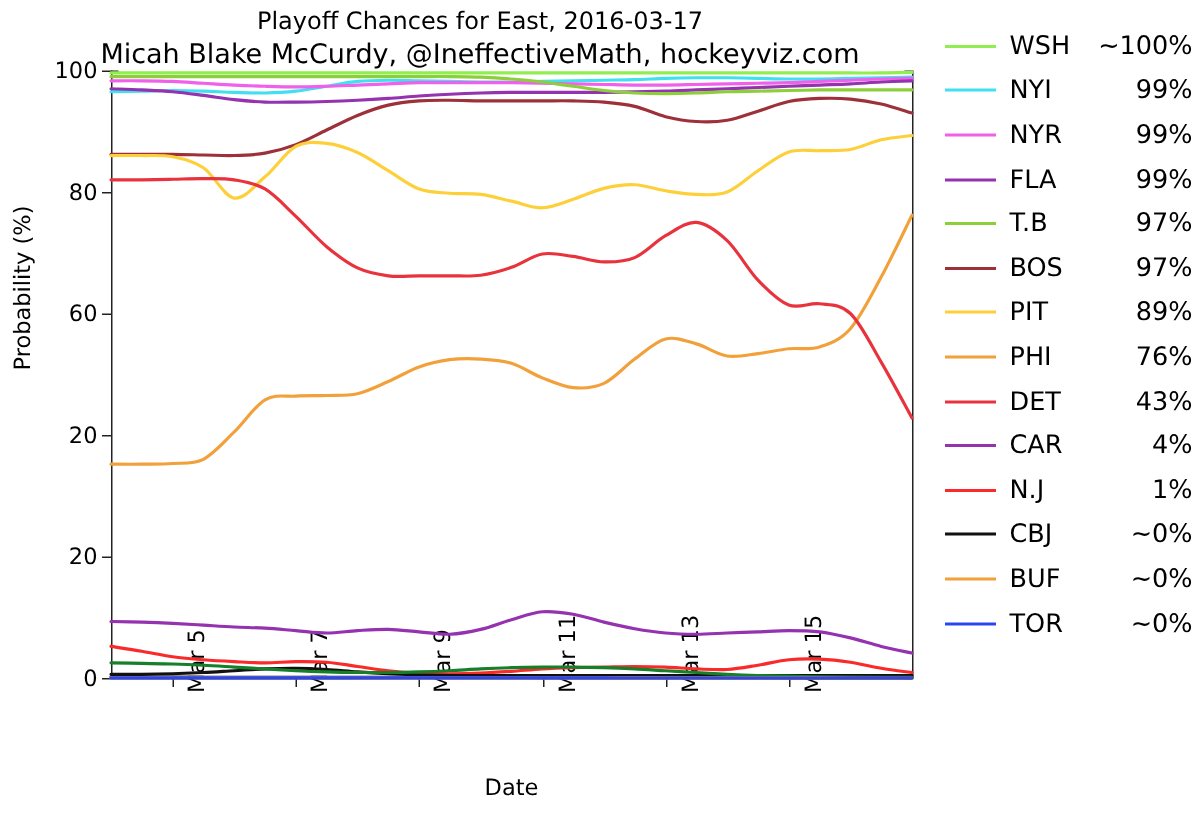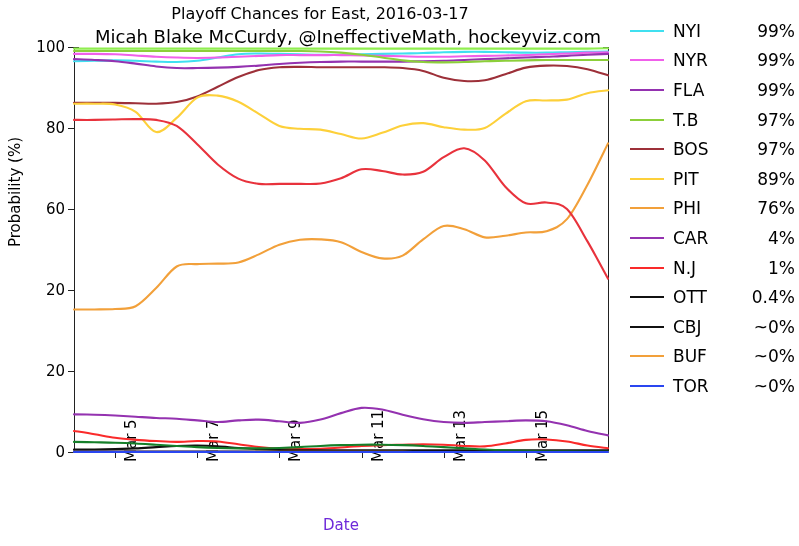--- a/index.html
+++ b/index.html
@@ -13,21 +13,21 @@
   }
   #root{position:absolute;left:0;top:0;width:799px;height:546px;}
 
   
   .title{
     position:absolute;left:0;top:4px;width:640px;
     text-align:center;font-size:16px;color:#000;white-space:nowrap;
   }
   .subtitle{
     position:absolute;left:0;top:26px;width:640px;
-    text-align:center;font-size:18px;color:#000;white-space:nowrap;margin-left:28px;
+    text-align:center;font-size:18px;color:#000;white-space:nowrap;
   }
 
   
   .plot{position:absolute;left:74px;top:47px;width:534px;height:405px;}
   .spine-left,.spine-right{
     position:absolute;top:0;width:0;height:405px;
     border-left:1.6px solid #222;
   }
   .spine-left{left:0;}
   .spine-right{left:534px;}
@@ -47,21 +47,21 @@
   .xtlabel{
     position:absolute;top:405px;font-size:15px;color:#000;white-space:nowrap;
     transform-origin:left top;transform:rotate(-90deg);
   }
   .ylabel{
     position:absolute;left:6px;top:247px;font-size:15px;color:#000;
     transform-origin:left top;transform:rotate(-90deg);white-space:nowrap;
   }
   .xlabel{
     position:absolute;left:74px;top:516px;width:534px;text-align:center;
-    font-size:15px;color:#6d28d9;
+    font-size:15px;color:#000000;
   }
 
   svg.lines{position:absolute;left:0;top:0;width:534px;height:405px;overflow:visible;}
   svg.lines path{fill:none;stroke-width:2.1;stroke-linecap:round;stroke-linejoin:round;}
 
   
   .legend{position:absolute;left:630px;top:16px;width:169px;}
   .lrow{
     height:29.6px;display:flex;align-items:center;
   }
@@ -144,20 +144,25 @@
         <path d="M0.00,402.57 C3.42,402.57 13.69,402.64 20.54,402.57 C27.38,402.50 34.23,402.37 41.08,402.17 C47.92,401.96 54.77,401.69 61.62,401.36 C68.46,401.02 75.31,400.54 82.15,400.14 C89.00,399.74 95.85,399.19 102.69,398.93 C109.54,398.66 116.38,398.45 123.23,398.52 C130.08,398.59 136.92,398.92 143.77,399.33 C150.62,399.74 157.46,400.48 164.31,400.95 C171.15,401.42 178.00,401.83 184.85,402.17 C191.69,402.50 198.54,402.77 205.38,402.98 C212.23,403.18 219.08,403.31 225.92,403.38 C232.77,403.45 239.62,403.38 246.46,403.38 C253.31,403.38 260.15,403.38 267.00,403.38 C273.85,403.38 280.69,403.38 287.54,403.38 C294.38,403.38 301.23,403.38 308.08,403.38 C314.92,403.38 321.77,403.38 328.62,403.38 C335.46,403.38 342.31,403.38 349.15,403.38 C356.00,403.38 362.85,403.38 369.69,403.38 C376.54,403.38 383.38,403.38 390.23,403.38 C397.08,403.38 403.92,403.38 410.77,403.38 C417.62,403.38 424.46,403.38 431.31,403.38 C438.15,403.38 445.00,403.38 451.85,403.38 C458.69,403.38 465.54,403.38 472.38,403.38 C479.23,403.38 486.08,403.38 492.92,403.38 C499.77,403.38 506.62,403.38 513.46,403.38 C520.31,403.38 530.58,403.38 534.00,403.38" stroke="#111111"></path>
         <path d="M0.00,394.88 C3.42,394.94 13.69,395.14 20.54,395.28 C27.38,395.41 34.23,395.48 41.08,395.69 C47.92,395.89 54.77,396.16 61.62,396.50 C68.46,396.83 75.31,397.30 82.15,397.71 C89.00,398.12 95.85,398.52 102.69,398.93 C109.54,399.33 116.38,399.80 123.23,400.14 C130.08,400.48 136.92,400.75 143.77,400.95 C150.62,401.15 157.46,401.29 164.31,401.36 C171.15,401.42 178.00,401.42 184.85,401.36 C191.69,401.29 198.54,401.15 205.38,400.95 C212.23,400.75 219.08,400.48 225.92,400.14 C232.77,399.80 239.62,399.26 246.46,398.93 C253.31,398.59 260.15,398.32 267.00,398.12 C273.85,397.91 280.69,397.78 287.54,397.71 C294.38,397.64 301.23,397.64 308.08,397.71 C314.92,397.78 321.77,397.91 328.62,398.12 C335.46,398.32 342.31,398.59 349.15,398.93 C356.00,399.26 362.85,399.74 369.69,400.14 C376.54,400.54 383.38,400.95 390.23,401.36 C397.08,401.76 403.92,402.23 410.77,402.57 C417.62,402.91 424.46,403.18 431.31,403.38 C438.15,403.58 445.00,403.65 451.85,403.79 C458.69,403.92 465.54,404.09 472.38,404.19 C479.23,404.29 486.08,404.34 492.92,404.39 C499.77,404.45 506.62,404.48 513.46,404.51 C520.31,404.55 530.58,404.58 534.00,404.60" stroke="#157f2a"></path>
         <path d="M0.00,404.39 C3.42,404.39 13.69,404.39 20.54,404.39 C27.38,404.40 34.23,404.42 41.08,404.43 C47.92,404.45 54.77,404.46 61.62,404.47 C68.46,404.49 75.31,404.51 82.15,404.51 C89.00,404.52 95.85,404.51 102.69,404.51 C109.54,404.52 116.38,404.54 123.23,404.55 C130.08,404.57 136.92,404.59 143.77,404.60 C150.62,404.60 157.46,404.60 164.31,404.60 C171.15,404.60 178.00,404.59 184.85,404.60 C191.69,404.60 198.54,404.63 205.38,404.64 C212.23,404.64 219.08,404.63 225.92,404.64 C232.77,404.64 239.62,404.67 246.46,404.68 C253.31,404.68 260.15,404.67 267.00,404.68 C273.85,404.68 280.69,404.71 287.54,404.72 C294.38,404.72 301.23,404.71 308.08,404.72 C314.92,404.72 321.77,404.75 328.62,404.76 C335.46,404.76 342.31,404.75 349.15,404.76 C356.00,404.76 362.85,404.79 369.69,404.80 C376.54,404.80 383.38,404.79 390.23,404.80 C397.08,404.80 403.92,404.83 410.77,404.84 C417.62,404.84 424.46,404.83 431.31,404.84 C438.15,404.84 445.00,404.87 451.85,404.88 C458.69,404.89 465.54,404.87 472.38,404.88 C479.23,404.89 486.08,404.91 492.92,404.92 C499.77,404.93 506.62,404.92 513.46,404.92 C520.31,404.92 530.58,404.92 534.00,404.92" stroke="#111111"></path>
         <path d="M0.00,404.76 C3.42,404.76 13.69,404.75 20.54,404.76 C27.38,404.76 34.23,404.79 41.08,404.80 C47.92,404.80 54.77,404.80 61.62,404.80 C68.46,404.80 75.31,404.79 82.15,404.80 C89.00,404.80 95.85,404.83 102.69,404.84 C109.54,404.84 116.38,404.84 123.23,404.84 C130.08,404.84 136.92,404.83 143.77,404.84 C150.62,404.84 157.46,404.87 164.31,404.88 C171.15,404.89 178.00,404.88 184.85,404.88 C191.69,404.88 198.54,404.88 205.38,404.88 C212.23,404.88 219.08,404.87 225.92,404.88 C232.77,404.89 239.62,404.91 246.46,404.92 C253.31,404.93 260.15,404.92 267.00,404.92 C273.85,404.92 280.69,404.92 287.54,404.92 C294.38,404.92 301.23,404.92 308.08,404.92 C314.92,404.92 321.77,404.91 328.62,404.92 C335.46,404.93 342.31,404.95 349.15,404.96 C356.00,404.97 362.85,404.96 369.69,404.96 C376.54,404.96 383.38,404.96 390.23,404.96 C397.08,404.96 403.92,404.96 410.77,404.96 C417.62,404.96 424.46,404.96 431.31,404.96 C438.15,404.96 445.00,404.96 451.85,404.96 C458.69,404.96 465.54,404.95 472.38,404.96 C479.23,404.97 486.08,404.99 492.92,405.00 C499.77,405.01 506.62,405.00 513.46,405.00 C520.31,405.00 530.58,405.00 534.00,405.00" stroke="#f2a03a"></path>
         <path d="M0.00,404.88 C3.42,404.88 13.69,404.88 20.54,404.88 C27.38,404.88 34.23,404.87 41.08,404.88 C47.92,404.89 54.77,404.91 61.62,404.92 C68.46,404.93 75.31,404.92 82.15,404.92 C89.00,404.92 95.85,404.92 102.69,404.92 C109.54,404.92 116.38,404.92 123.23,404.92 C130.08,404.92 136.92,404.92 143.77,404.92 C150.62,404.92 157.46,404.91 164.31,404.92 C171.15,404.93 178.00,404.95 184.85,404.96 C191.69,404.97 198.54,404.96 205.38,404.96 C212.23,404.96 219.08,404.96 225.92,404.96 C232.77,404.96 239.62,404.96 246.46,404.96 C253.31,404.96 260.15,404.96 267.00,404.96 C273.85,404.96 280.69,404.96 287.54,404.96 C294.38,404.96 301.23,404.96 308.08,404.96 C314.92,404.96 321.77,404.95 328.62,404.96 C335.46,404.97 342.31,404.99 349.15,405.00 C356.00,405.01 362.85,405.00 369.69,405.00 C376.54,405.00 383.38,405.00 390.23,405.00 C397.08,405.00 403.92,405.00 410.77,405.00 C417.62,405.00 424.46,405.00 431.31,405.00 C438.15,405.00 445.00,405.00 451.85,405.00 C458.69,405.00 465.54,405.00 472.38,405.00 C479.23,405.00 486.08,405.00 492.92,405.00 C499.77,405.00 506.62,405.00 513.46,405.00 C520.31,405.00 530.58,405.00 534.00,405.00" stroke="#2a46f0"></path>
       </svg>
   </div>
 
   <div class="legend" id="legend">
       <div class="lrow">
+        <div class="lswatch" style="border-top-color: rgb(144, 238, 80);"></div>
+        <div class="lteam">WSH</div>
+        <div class="lval">~100%</div>
+      </div>
+      <div class="lrow">
         <div class="lswatch" style="border-top-color: rgb(64, 224, 240);"></div>
         <div class="lteam">NYI</div>
         <div class="lval">99%</div>
       </div>
       <div class="lrow">
         <div class="lswatch" style="border-top-color: rgb(240, 96, 234);"></div>
         <div class="lteam">NYR</div>
         <div class="lval">99%</div>
       </div>
       <div class="lrow">
@@ -179,36 +184,36 @@
         <div class="lswatch" style="border-top-color: rgb(253, 208, 58);"></div>
         <div class="lteam">PIT</div>
         <div class="lval">89%</div>
       </div>
       <div class="lrow">
         <div class="lswatch" style="border-top-color: rgb(242, 160, 58);"></div>
         <div class="lteam">PHI</div>
         <div class="lval">76%</div>
       </div>
       <div class="lrow">
+        <div class="lswatch" style="border-top-color: rgb(232, 50, 60);"></div>
+        <div class="lteam">DET</div>
+        <div class="lval">43%</div>
+      </div>
+      <div class="lrow">
         <div class="lswatch" style="border-top-color: rgb(148, 50, 176);"></div>
         <div class="lteam">CAR</div>
         <div class="lval">4%</div>
       </div>
       <div class="lrow">
         <div class="lswatch" style="border-top-color: rgb(250, 42, 42);"></div>
         <div class="lteam">N.J</div>
         <div class="lval">1%</div>
       </div>
       <div class="lrow">
         <div class="lswatch" style="border-top-color: rgb(17, 17, 17);"></div>
-        <div class="lteam">OTT</div>
-        <div class="lval">0.4%</div>
-      </div>
-      <div class="lrow">
-        <div class="lswatch" style="border-top-color: rgb(17, 17, 17);"></div>
         <div class="lteam">CBJ</div>
         <div class="lval">~0%</div>
       </div>
       <div class="lrow">
         <div class="lswatch" style="border-top-color: rgb(242, 160, 58);"></div>
         <div class="lteam">BUF</div>
         <div class="lval">~0%</div>
       </div>
       <div class="lrow">
         <div class="lswatch" style="border-top-color: rgb(42, 70, 240);"></div>

